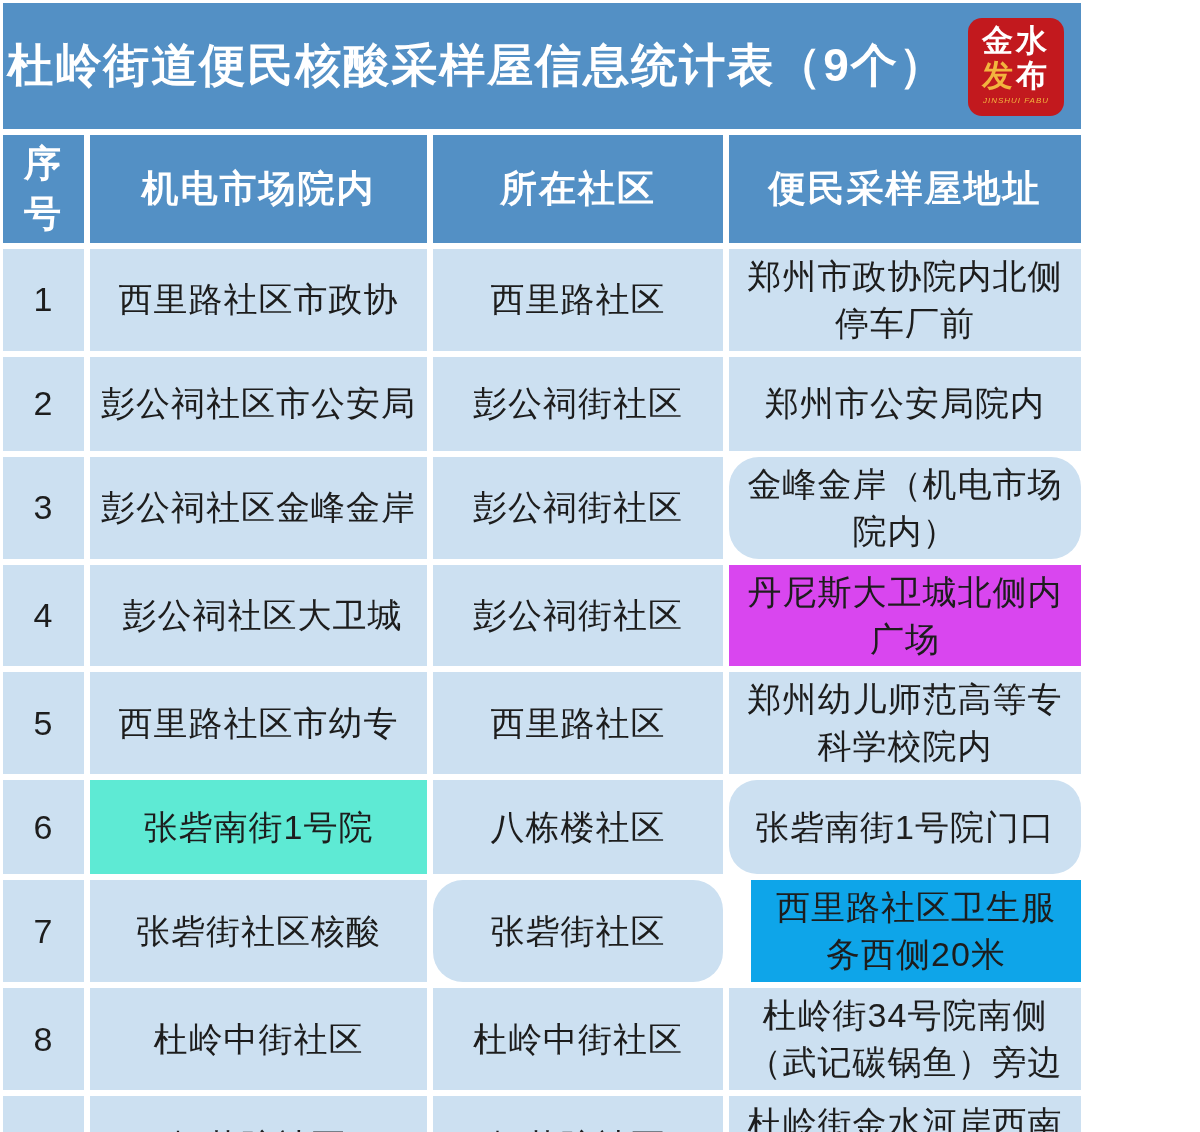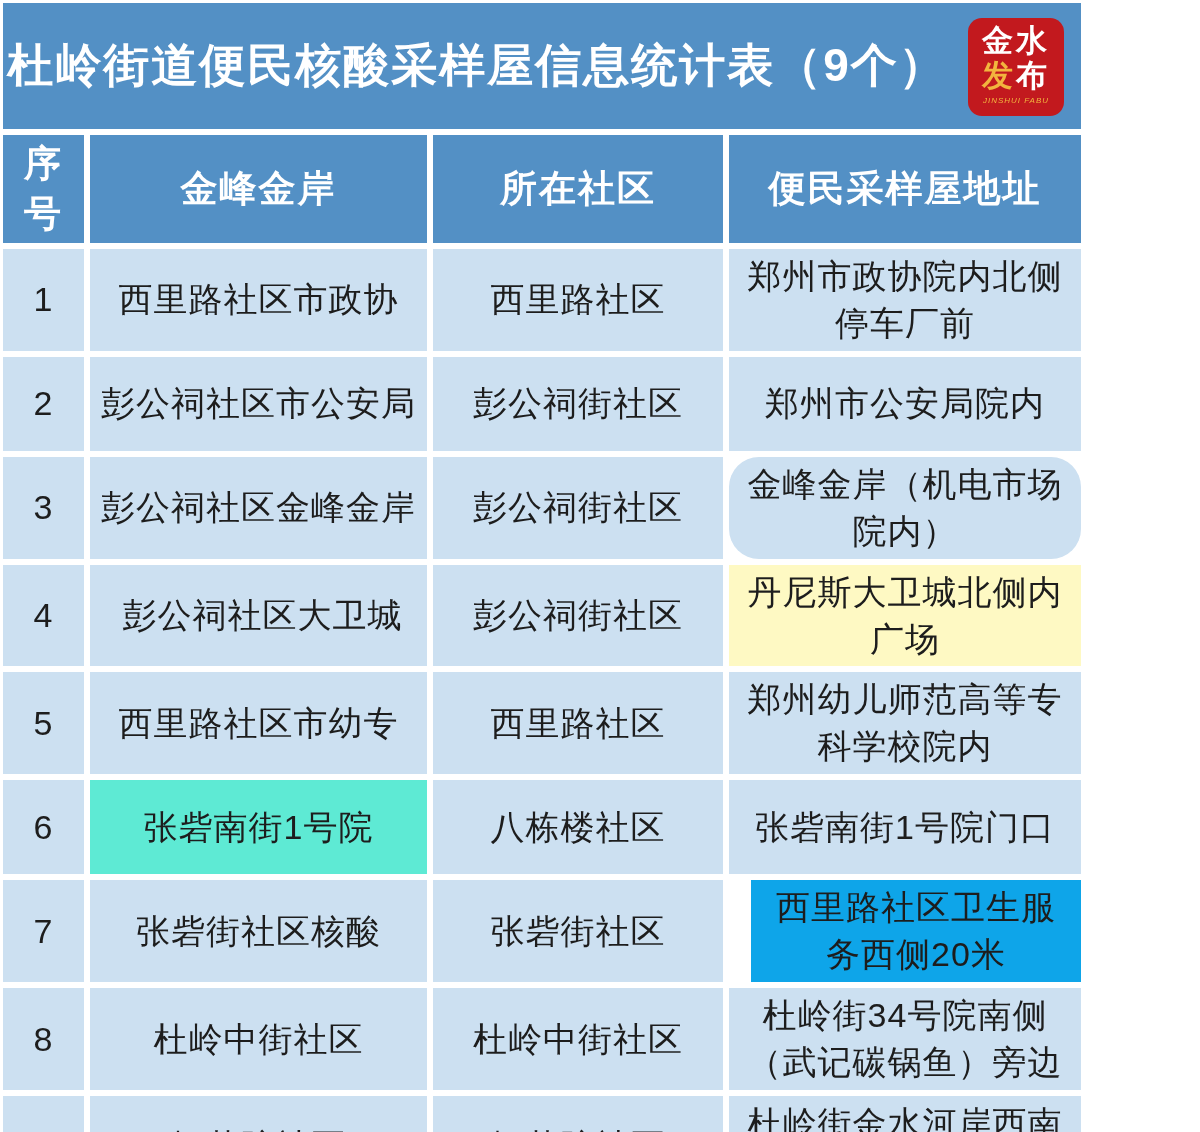--- a/index.html
+++ b/index.html
@@ -93,50 +93,50 @@
     <div class="logo" style="background: rgb(194, 25, 30);">
       <div class="l1">金水</div>
       <div class="l2"><span class="gold">发</span><span>布</span></div>
       <div class="sub">JINSHUI FABU</div>
     </div>
   </div>
 
   <div class="table" id="table">
 
   <div class="cell header" style="background: rgb(83, 144, 197);">序号</div>
-      <div class="cell header" style="background: rgb(83, 144, 197);">金峰金岸</div>
+      <div class="cell header" style="background: rgb(83, 144, 197);">机电市场院内</div>
       <div class="cell header" style="background: rgb(83, 144, 197);">所在社区</div>
       <div class="cell header" style="background: rgb(83, 144, 197);">便民采样屋地址</div>
       <div class="cell data" style="background: rgb(204, 224, 241);">1</div>
       <div class="cell data" style="background: rgb(204, 224, 241);">西里路社区市政协</div>
       <div class="cell data" style="background: rgb(204, 224, 241);">西里路社区</div>
       <div class="cell data" style="background: rgb(204, 224, 241);">郑州市政协院内北侧停车厂前</div>
       <div class="cell data" style="background: rgb(204, 224, 241);">2</div>
       <div class="cell data" style="background: rgb(204, 224, 241);">彭公祠社区市公安局</div>
       <div class="cell data" style="background: rgb(204, 224, 241);">彭公祠街社区</div>
       <div class="cell data" style="background: rgb(204, 224, 241);">郑州市公安局院内</div>
       <div class="cell data" style="background: rgb(204, 224, 241);">3</div>
       <div class="cell data" style="background: rgb(204, 224, 241);">彭公祠社区金峰金岸</div>
       <div class="cell data" style="background: rgb(204, 224, 241);">彭公祠街社区</div>
       <div class="cell data" style="background: rgb(204, 224, 241); border-radius: 30px;">金峰金岸（机电市场院内）</div>
       <div class="cell data" style="background: rgb(204, 224, 241);">4</div>
       <div class="cell data" style="background: rgb(204, 224, 241); padding-left: 18px;">彭公祠社区大卫城</div>
       <div class="cell data" style="background: rgb(204, 224, 241);">彭公祠街社区</div>
-      <div class="cell data" style="background: #fef9c3;">丹尼斯大卫城北侧内广场</div>
+      <div class="cell data" style="background: #d946ef;">丹尼斯大卫城北侧内广场</div>
       <div class="cell data" style="background: rgb(204, 224, 241);">5</div>
       <div class="cell data" style="background: rgb(204, 224, 241);">西里路社区市幼专</div>
       <div class="cell data" style="background: rgb(204, 224, 241);">西里路社区</div>
       <div class="cell data" style="background: rgb(204, 224, 241);">郑州幼儿师范高等专科学校院内</div>
       <div class="cell data" style="background: rgb(204, 224, 241);">6</div>
       <div class="cell data" style="background: #5eead4;">张砦南街1号院</div>
       <div class="cell data" style="background: rgb(204, 224, 241);">八栋楼社区</div>
-      <div class="cell data" style="background: rgb(204, 224, 241);">张砦南街1号院门口</div>
+      <div class="cell data" style="background: rgb(204, 224, 241); border-radius: 28px;">张砦南街1号院门口</div>
       <div class="cell data" style="background: rgb(204, 224, 241);">7</div>
       <div class="cell data" style="background: rgb(204, 224, 241);">张砦街社区核酸</div>
-      <div class="cell data" style="background: rgb(204, 224, 241);">张砦街社区</div>
+      <div class="cell data" style="background: rgb(204, 224, 241); border-radius: 30px;">张砦街社区</div>
       <div class="cell data" style="background: #0ea5e9; margin-left: 22px;">西里路社区卫生服务西侧20米</div>
       <div class="cell data" style="background: rgb(204, 224, 241);">8</div>
       <div class="cell data" style="background: rgb(204, 224, 241);">杜岭中街社区</div>
       <div class="cell data" style="background: rgb(204, 224, 241);">杜岭中街社区</div>
       <div class="cell data" style="background: rgb(204, 224, 241);">杜岭街34号院南侧（武记碳锅鱼）旁边</div>
       <div class="cell data" style="background: rgb(204, 224, 241);">9</div>
       <div class="cell data" style="background: rgb(204, 224, 241);">烟草院社区</div>
       <div class="cell data" style="background: rgb(204, 224, 241);">烟草院社区</div>
       <div class="cell data" style="background: rgb(204, 224, 241);">杜岭街金水河岸西南角</div>
     </div>

